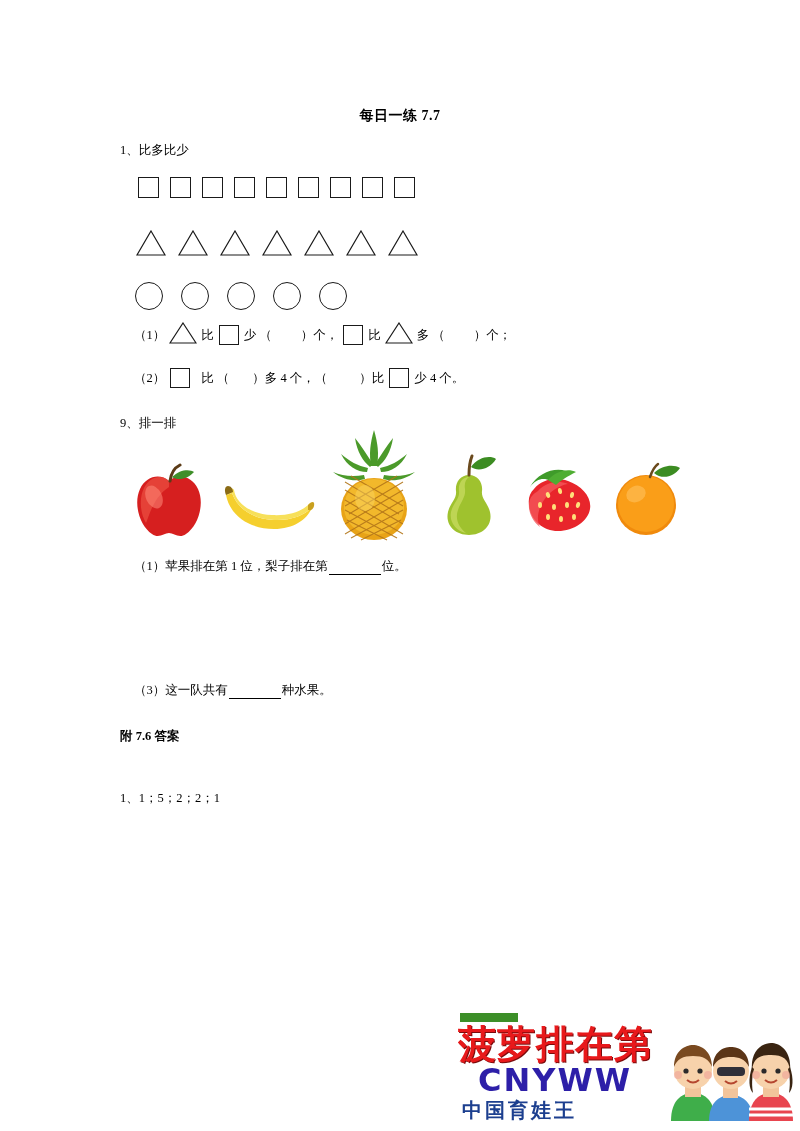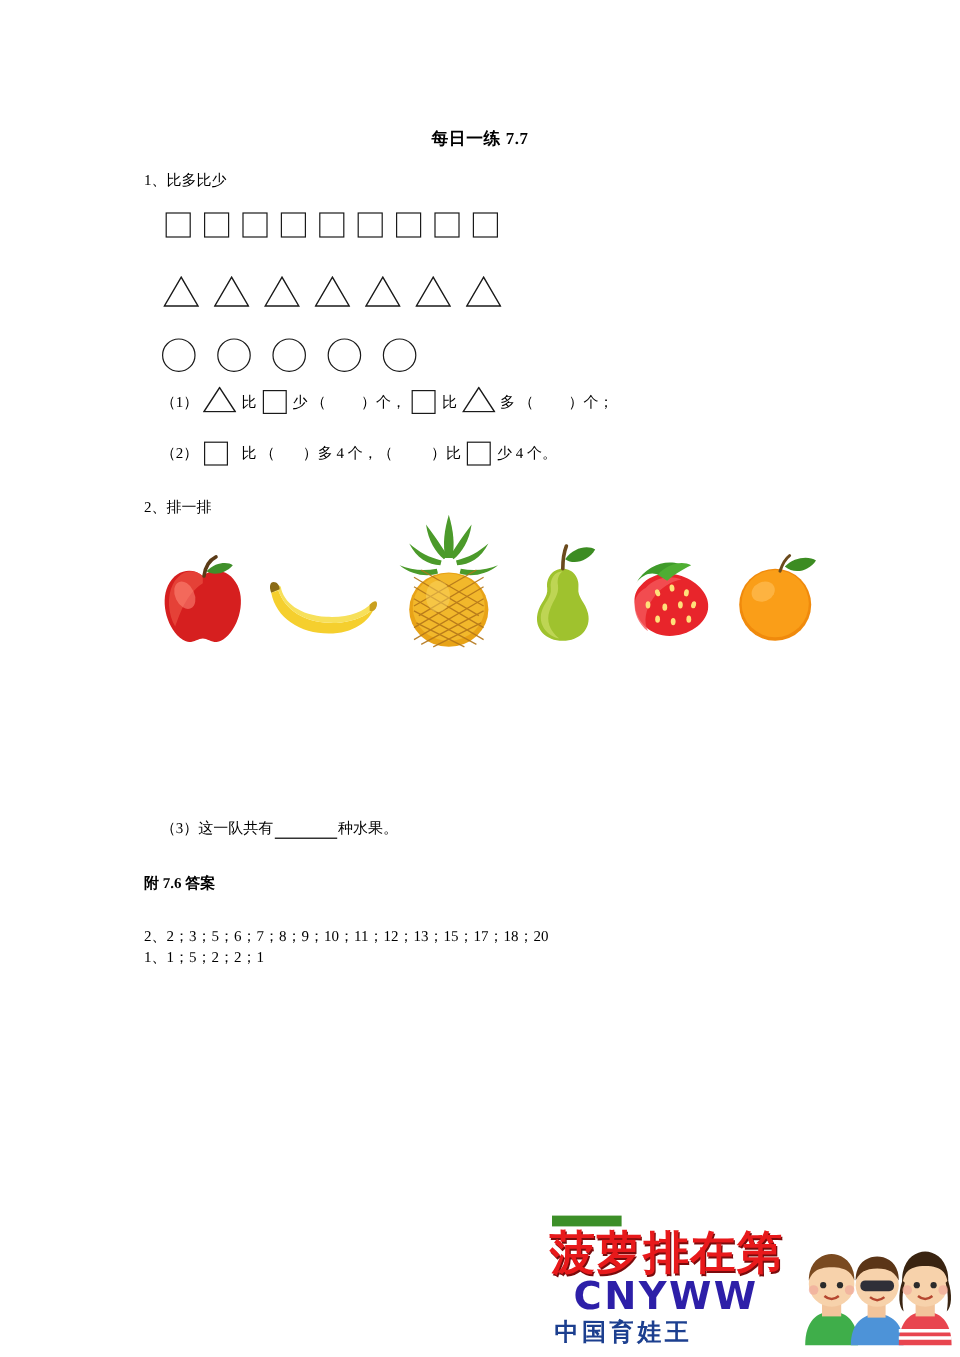--- a/index.html
+++ b/index.html
@@ -288,21 +288,21 @@
     <span style="display:inline-block;width:6px;"></span>
     <span class="blank-paren">比（</span>
     <span style="display:inline-block;width:20px;"></span>
     <span>）多 4 个，（</span>
     <span style="display:inline-block;width:32px;"></span>
     <span>）比</span>
     <span class="ib-sq"></span>
     <span>少 4 个。</span>
   </div>
 
-  <div class="q-label" style="left:120px; top:415px;">2、排一排</div>
+  <div class="q-label" style="left:120px; top:415px;">9、排一排</div>
 
   <div class="fruit-row">
 
     <div class="fruit" style="left:10px; bottom:2px;">
       <svg width="78" height="76" viewBox="0 0 78 76">
         <path d="M39 18 C30 10 16 13 10 26 C3 41 10 63 22 71 C29 76 34 70 39 70 C44 70 49 76 56 71 C68 63 75 41 68 26 C62 13 48 10 39 18 Z" fill="#d61f1f"></path>
         <path d="M39 18 C32 11 20 13 14 25 C9 35 10 50 16 60 C20 50 24 34 39 24 Z" fill="#e8483c" opacity="0.85"></path>
         <ellipse cx="24" cy="34" rx="8" ry="12" fill="#ff8a7a" opacity="0.55" transform="rotate(-25 24 34)"></ellipse>
         <path d="M40 18 C41 10 44 5 50 2" stroke="#5b3b17" stroke-width="3" fill="none" stroke-linecap="round"></path>
         <path d="M42 14 C50 6 60 6 64 9 C58 16 48 18 42 14 Z" fill="#3f8f2a"></path>
@@ -374,29 +374,31 @@
         <circle cx="36" cy="44" r="30" fill="#f08a0c"></circle>
         <circle cx="36" cy="43" r="28" fill="#fa9e18"></circle>
         <ellipse cx="26" cy="33" rx="10" ry="8" fill="#ffc15e" opacity="0.6" transform="rotate(-25 26 33)"></ellipse>
         <path d="M40 16 C42 10 44 6 48 3" stroke="#6b4a1d" stroke-width="2.5" fill="none" stroke-linecap="round"></path>
         <path d="M44 12 C52 4 64 3 70 7 C64 16 52 19 44 12 Z" fill="#3c8c22"></path>
       </svg>
     </div>
 
   </div>
 
+  <div class="fib" style="left:134px; top:558px;">
+    <span>（1）</span><span>苹果排在第 1 位，梨子排在第</span><span class="u-blank"></span><span>位。</span>
+  </div>
 
 
   <div class="fib" style="left:134px; top:682px;">
     <span>（3）</span><span>这一队共有</span><span class="u-blank"></span><span>种水果。</span>
   </div>
 
   <div class="ans-title">附 7.6 答案</div>
   <div class="ans-line" style="top:752px;margin-top:38px;">1、1；5；2；2；1</div>
-  <div class="ans-line" style="top:772px;">2、2；3；5；6；7；8；9；10；11；12；13；15；17；18；20</div>
 
   <div class="watermark">
     <div class="wm-green-bar"></div>
     <div class="wm-red">菠萝排在第</div>
     <div class="wm-blue">CNYWW</div>
     <div class="wm-bottom">中国育娃王</div>
 
     <div class="wm-chars">
       <svg width="135" height="100" viewBox="0 0 135 100">
 

